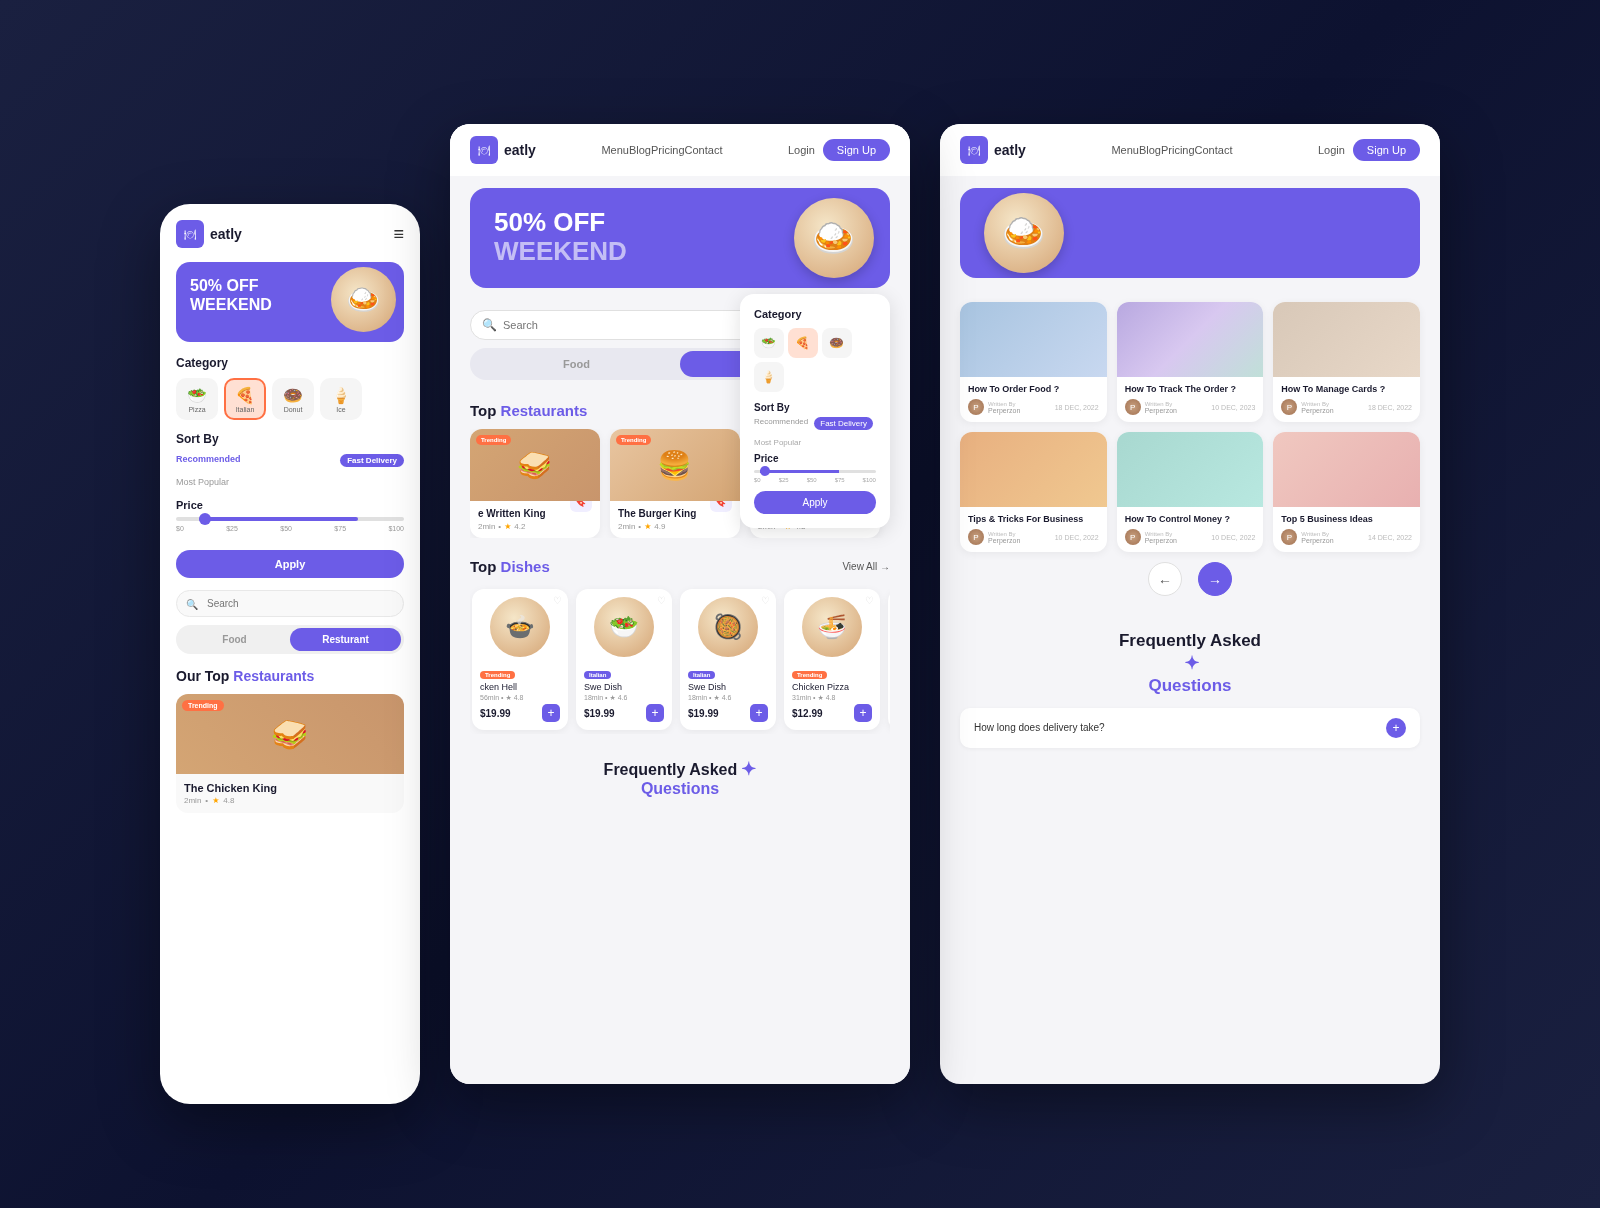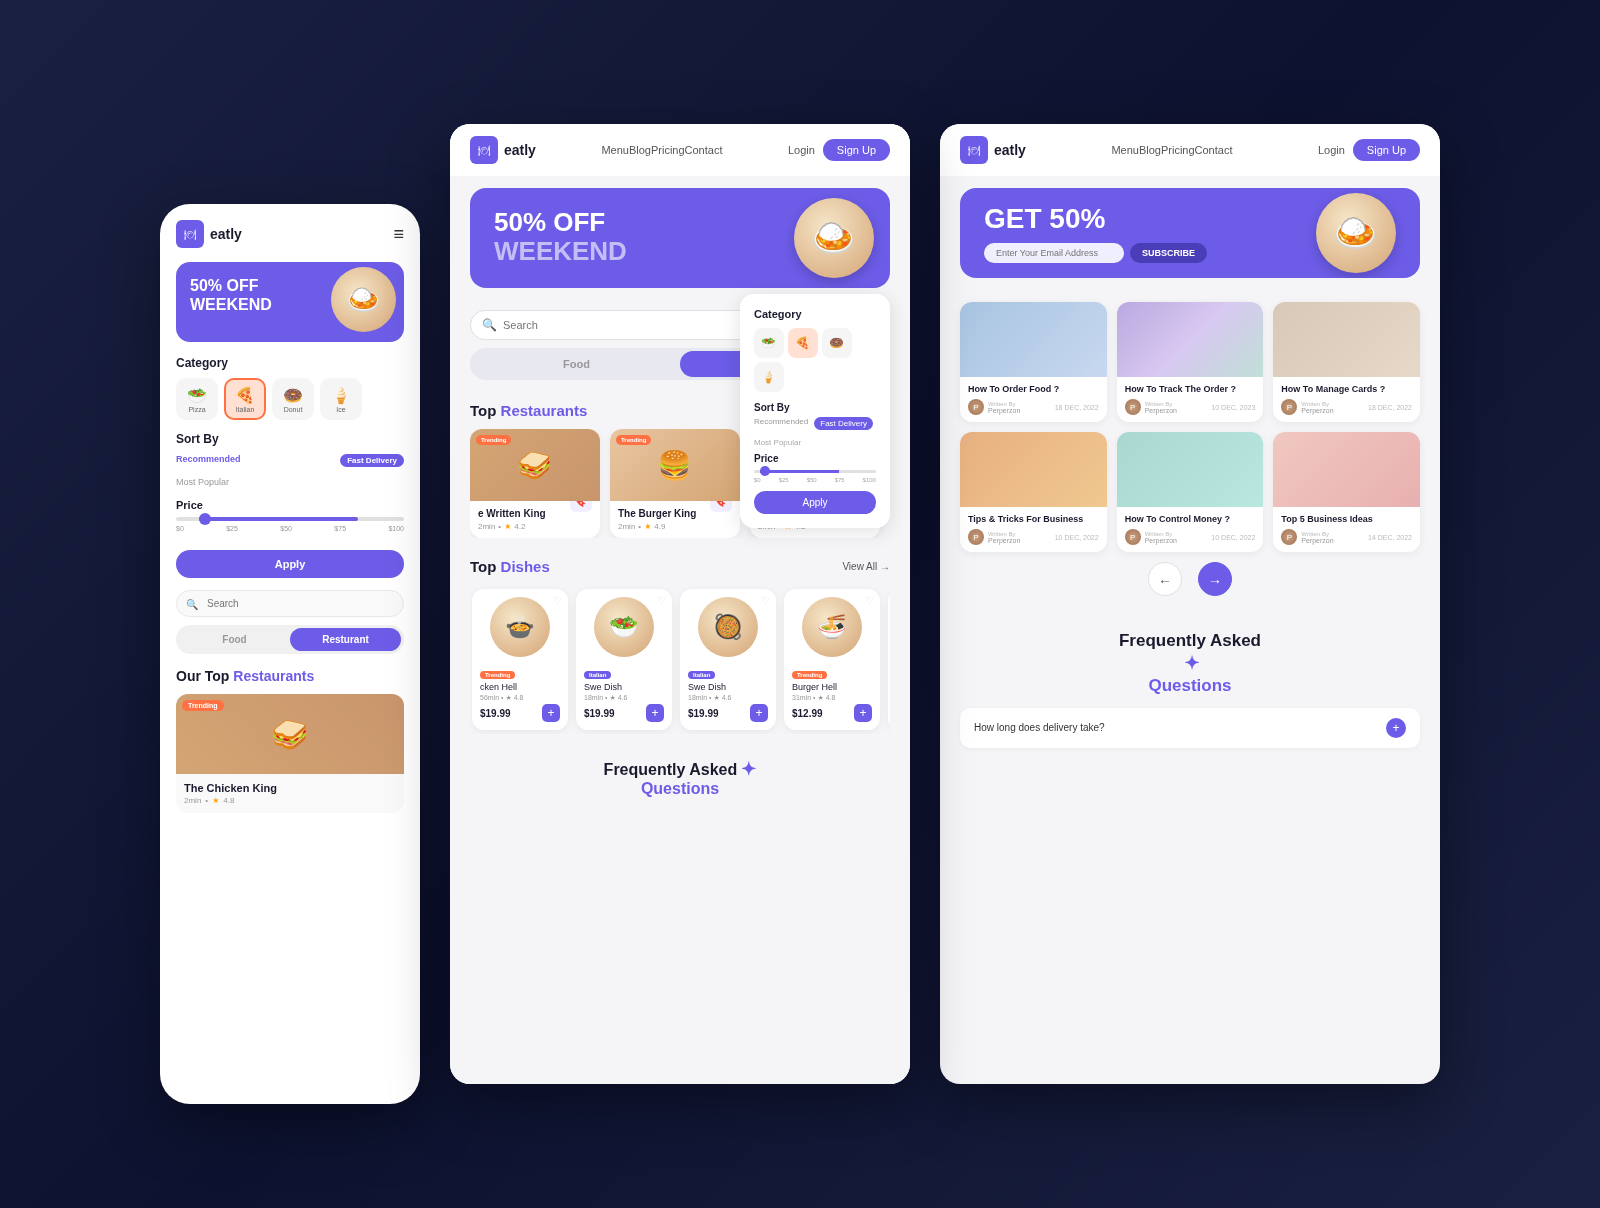--- a/index.html
+++ b/index.html
@@ -1232,21 +1232,21 @@
           <div class="dish-price-row">
             <span class="dish-price">$19.99</span>
             <button class="add-btn">+</button>
           </div>
         </div>
 
         <div class="dish-card">
           <span class="dish-heart">♡</span>
           <div class="dish-img">🍜</div>
           <div class="dish-badge orange">Trending</div>
-          <div class="dish-name">Burger Hell</div>
+          <div class="dish-name">Chicken Pizza</div>
           <div class="dish-meta">31min • ★ 4.8</div>
           <div class="dish-price-row">
             <span class="dish-price">$12.99</span>
             <button class="add-btn">+</button>
           </div>
         </div>
 
         <div class="dish-card">
           
           
@@ -1280,27 +1280,20 @@
         <a class="nav-link">Pricing</a>
         <a class="nav-link">Contact</a>
       </div>
       <div class="nav-actions">
         <button class="btn-login">Login</button>
         <button class="btn-signup">Sign Up</button>
       </div>
     </nav>
 
     <div class="hero-desktop">
-      <div class="hero-left-desktop">
-        <div class="hero-title-desktop">GET 50%</div>
-        <div class="hero-email-row">
-          <input class="hero-email-input" placeholder="Enter Your Email Address" style="">
-          <button class="hero-subscribe-btn">SUBSCRIBE</button>
-        </div>
-      </div>
       <div class="hero-food-desktop">🍛</div>
     </div>
 
     <div class="articles-section">
 
       <div class="articles-grid">
         <div class="article-card">
           <div class="article-img art1"></div>
           <div class="article-info">
             <div class="article-title">How To Order Food ?</div>

